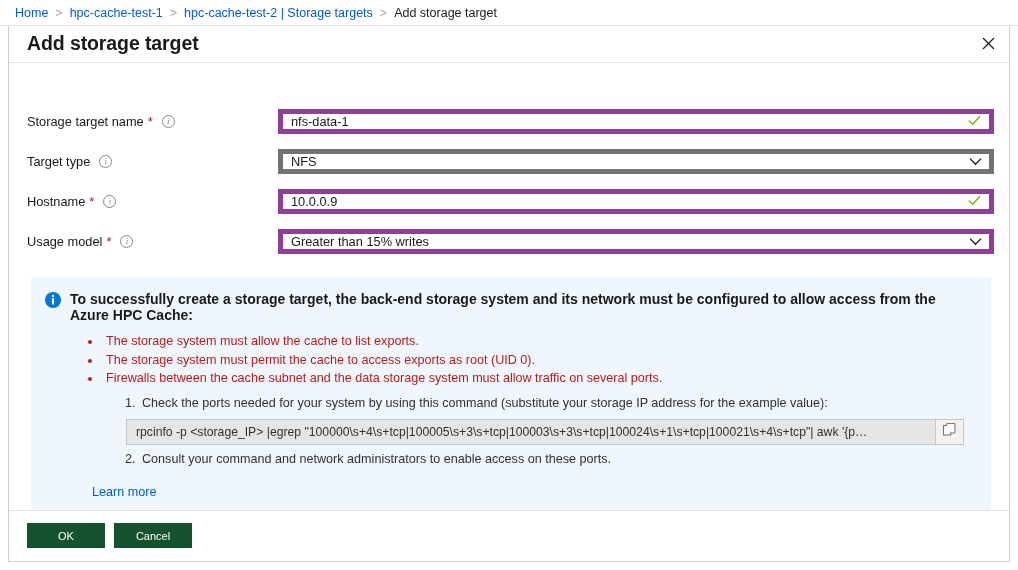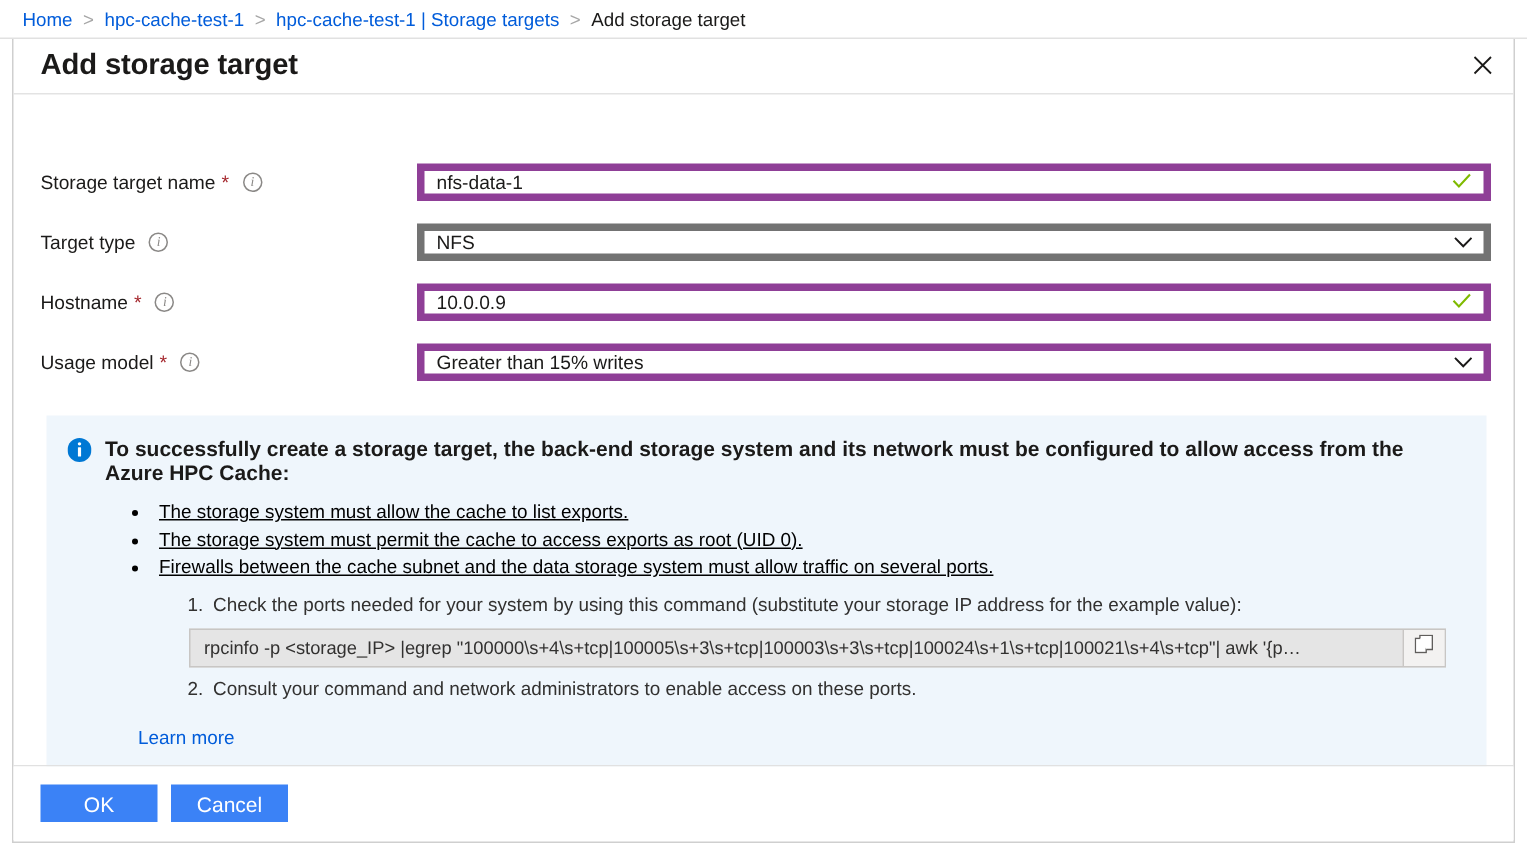--- a/index.html
+++ b/index.html
@@ -175,24 +175,23 @@
     color: #1b1a19;
     line-height: 16px;
   }
   .bullets {
     margin: 9px 0 0 0;
     padding-left: 57px;
     list-style: disc;
   }
   .bullets li {
     font-size: 12.6px;
-    color: #000000;
+    color: #b91c1c;
     line-height: 18.5px;
     padding-left: 4px;
-    text-decoration: underline;
   }
   .numlist {
     margin: 6px 0 0 0;
     padding-left: 94px;
     list-style: decimal;
   }
   .numlist > li {
     font-size: 12.6px;
     color: #323130;
     line-height: 18.5px;
@@ -252,40 +251,40 @@
     height: 49px;
     background: #ffffff;
     display: flex;
     align-items: center;
     padding-left: 18px;
   }
   .btn {
     height: 25px;
     min-width: 78px;
     padding: 0 8px;
-    background: #3b82f6;
+    background: #14532d;
     color: #ffffff;
     border: none;
-    font-size: 14px;
+    font-size: 11px;
     font-family: "Liberation Sans", sans-serif;
     cursor: pointer;
   }
   .btn + .btn { margin-left: 9px; }
 </style>
 </head>
 <body>
 
 <div id="app">
 
   <div class="breadcrumb-bar">
     <span class="crumb">Home</span>
     <span class="crumb-sep">&gt;</span>
     <span class="crumb">hpc-cache-test-1</span>
     <span class="crumb-sep">&gt;</span>
-    <span class="crumb">hpc-cache-test-1 | Storage targets</span>
+    <span class="crumb">hpc-cache-test-2 | Storage targets</span>
     <span class="crumb-sep">&gt;</span>
     <span class="crumb current">Add storage target</span>
   </div>
 
   <div class="panel">
 
     <div class="panel-header">
       <div class="panel-title">Add storage target</div>
       <button class="close-btn">
         <span>

